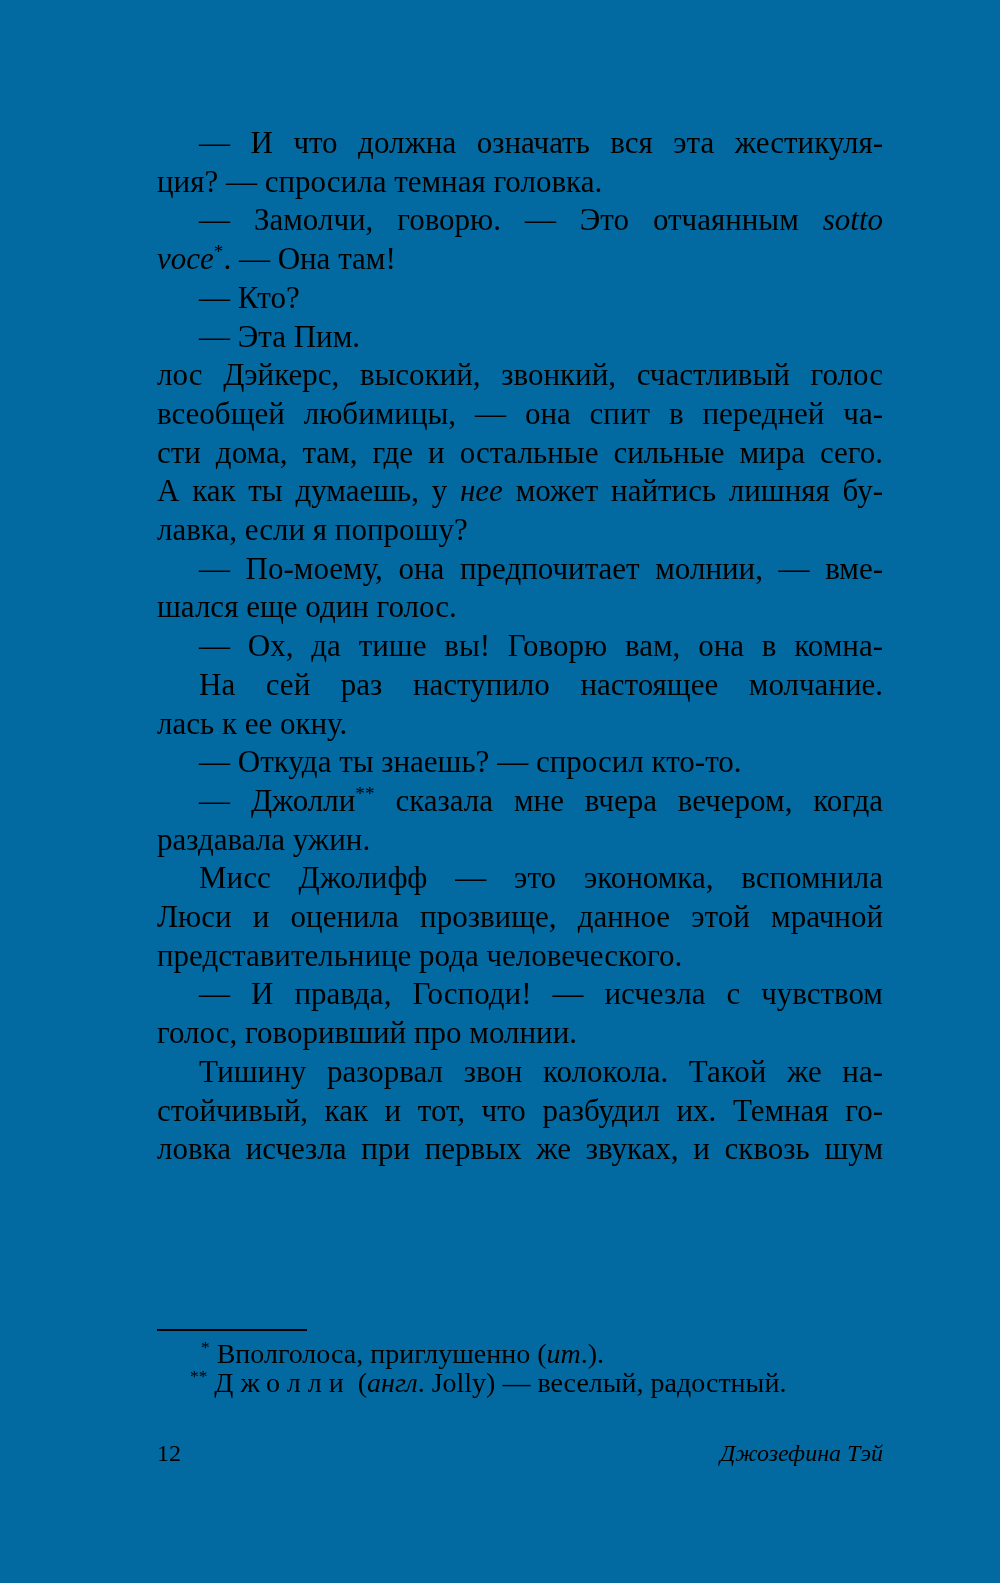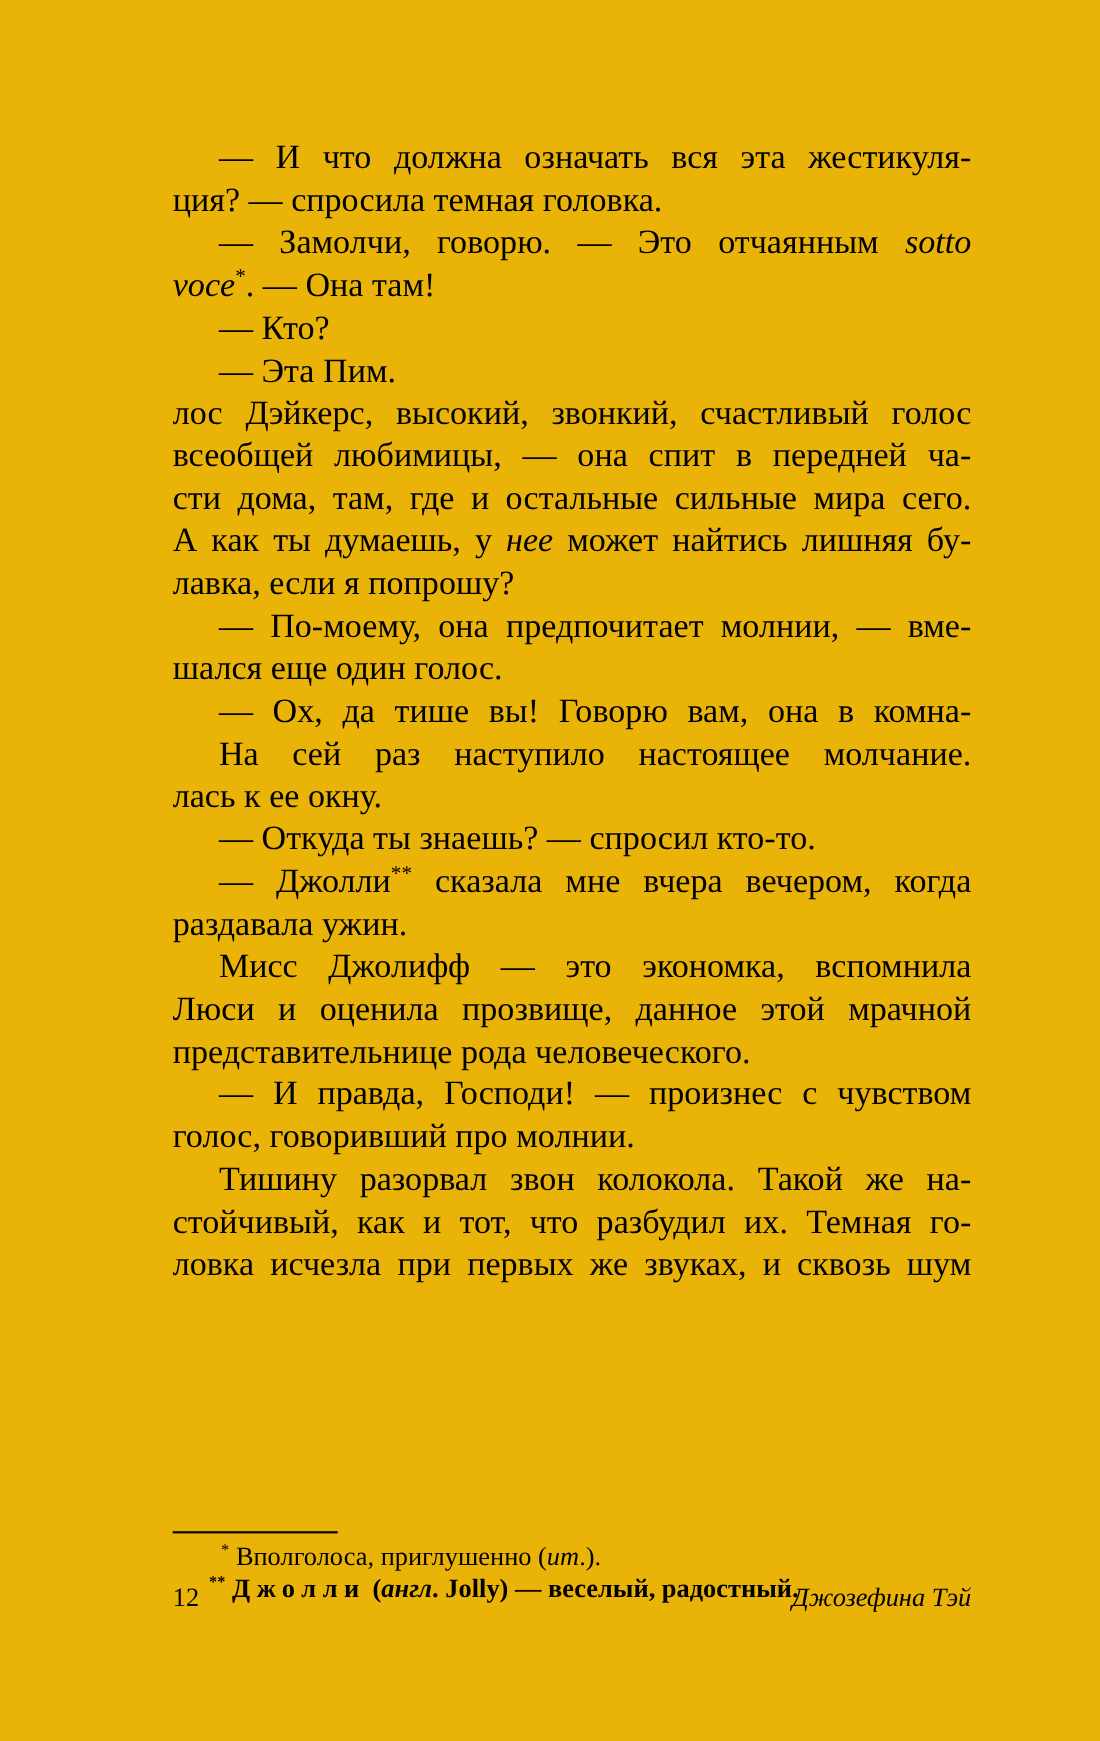--- a/index.html
+++ b/index.html
@@ -1,20 +1,20 @@
 <!DOCTYPE html>
 <html lang="ru"><head>
 <meta charset="utf-8">
 <style>
   html, body { margin: 0; padding: 0; background: #ffffff; }
   .page {
     position: relative;
     width: 1000px;
     height: 1583px;
-    background: #eab308;
+    background: #0369a1;
     color: #000000;
     font-family: "Liberation Serif", "DejaVu Serif", serif;
     overflow: hidden;
   }
   .body-text {
     position: absolute;
     left: 157px;
     top: 124px;
     width: 726px;
     font-size: 31px;
@@ -33,32 +33,32 @@
   .it { font-style: italic; }
   .sup {
     vertical-align: super;
     font-size: 0.62em;
     line-height: 0;
   }
   .spaced { letter-spacing: 0.25em; }
   .footnotes {
     position: absolute;
     left: 157px;
-    top: 1392px;
+    top: 1329px;
     width: 726px;
-    font-size: 24px;
+    font-size: 28px;
     line-height: 29px;
   }
   .fn-sep {
     width: 150px;
     border-top: 2px solid #000000;
     margin-bottom: 8px;
   }
   .fn-0 { text-indent: 44px; }
-  .fn-1 { text-indent: 33px; font-weight: bold; }
+  .fn-1 { text-indent: 33px; }
   .footer {
     position: absolute;
     left: 157px;
     top: 1434px;
     width: 726px;
     display: flex;
     justify-content: space-between;
     align-items: baseline;
     font-size: 24px;
     line-height: 38px;
@@ -86,21 +86,21 @@
       <div class="line"><span>шался еще один голос.</span></div>
       <div class="line j ind"><span>— Ох, да тише вы! Говорю вам, она в комна-</span></div>
       <div class="line j ind"><span>На сей раз наступило настоящее молчание.</span></div>
       <div class="line"><span>лась к ее окну.</span></div>
       <div class="line ind"><span>— Откуда ты знаешь? — спросил кто-то.</span></div>
       <div class="line j ind"><span>— Джолли</span><span class="sup">**</span><span> сказала мне вчера вечером, когда</span></div>
       <div class="line"><span>раздавала ужин.</span></div>
       <div class="line j ind"><span>Мисс Джолифф — это экономка, вспомнила</span></div>
       <div class="line j"><span>Люси и оценила прозвище, данное этой мрачной</span></div>
       <div class="line"><span>представительнице рода человеческого.</span></div>
-      <div class="line j ind"><span>— И правда, Господи! — произнес с чувством</span></div>
+      <div class="line j ind"><span>— И правда, Господи! — исчезла с чувством</span></div>
       <div class="line"><span>голос, говоривший про молнии.</span></div>
       <div class="line j ind"><span>Тишину разорвал звон колокола. Такой же на-</span></div>
       <div class="line j"><span>стойчивый, как и тот, что разбудил их. Темная го-</span></div>
       <div class="line j"><span>ловка исчезла при первых же звуках, и сквозь шум</span></div>
     </div>
 
   <div class="footnotes">
     <div class="fn-sep"></div>
   <div class="fn fn-0"><span class="sup">*</span> <span>Вполголоса, приглушенно (</span><span class="it">ит</span><span>.).</span></div>
       <div class="fn fn-1"><span class="sup">**</span> <span class="spaced">Джолли</span><span> (</span><span class="it">англ</span><span>. Jolly) — веселый, радостный.</span></div>

